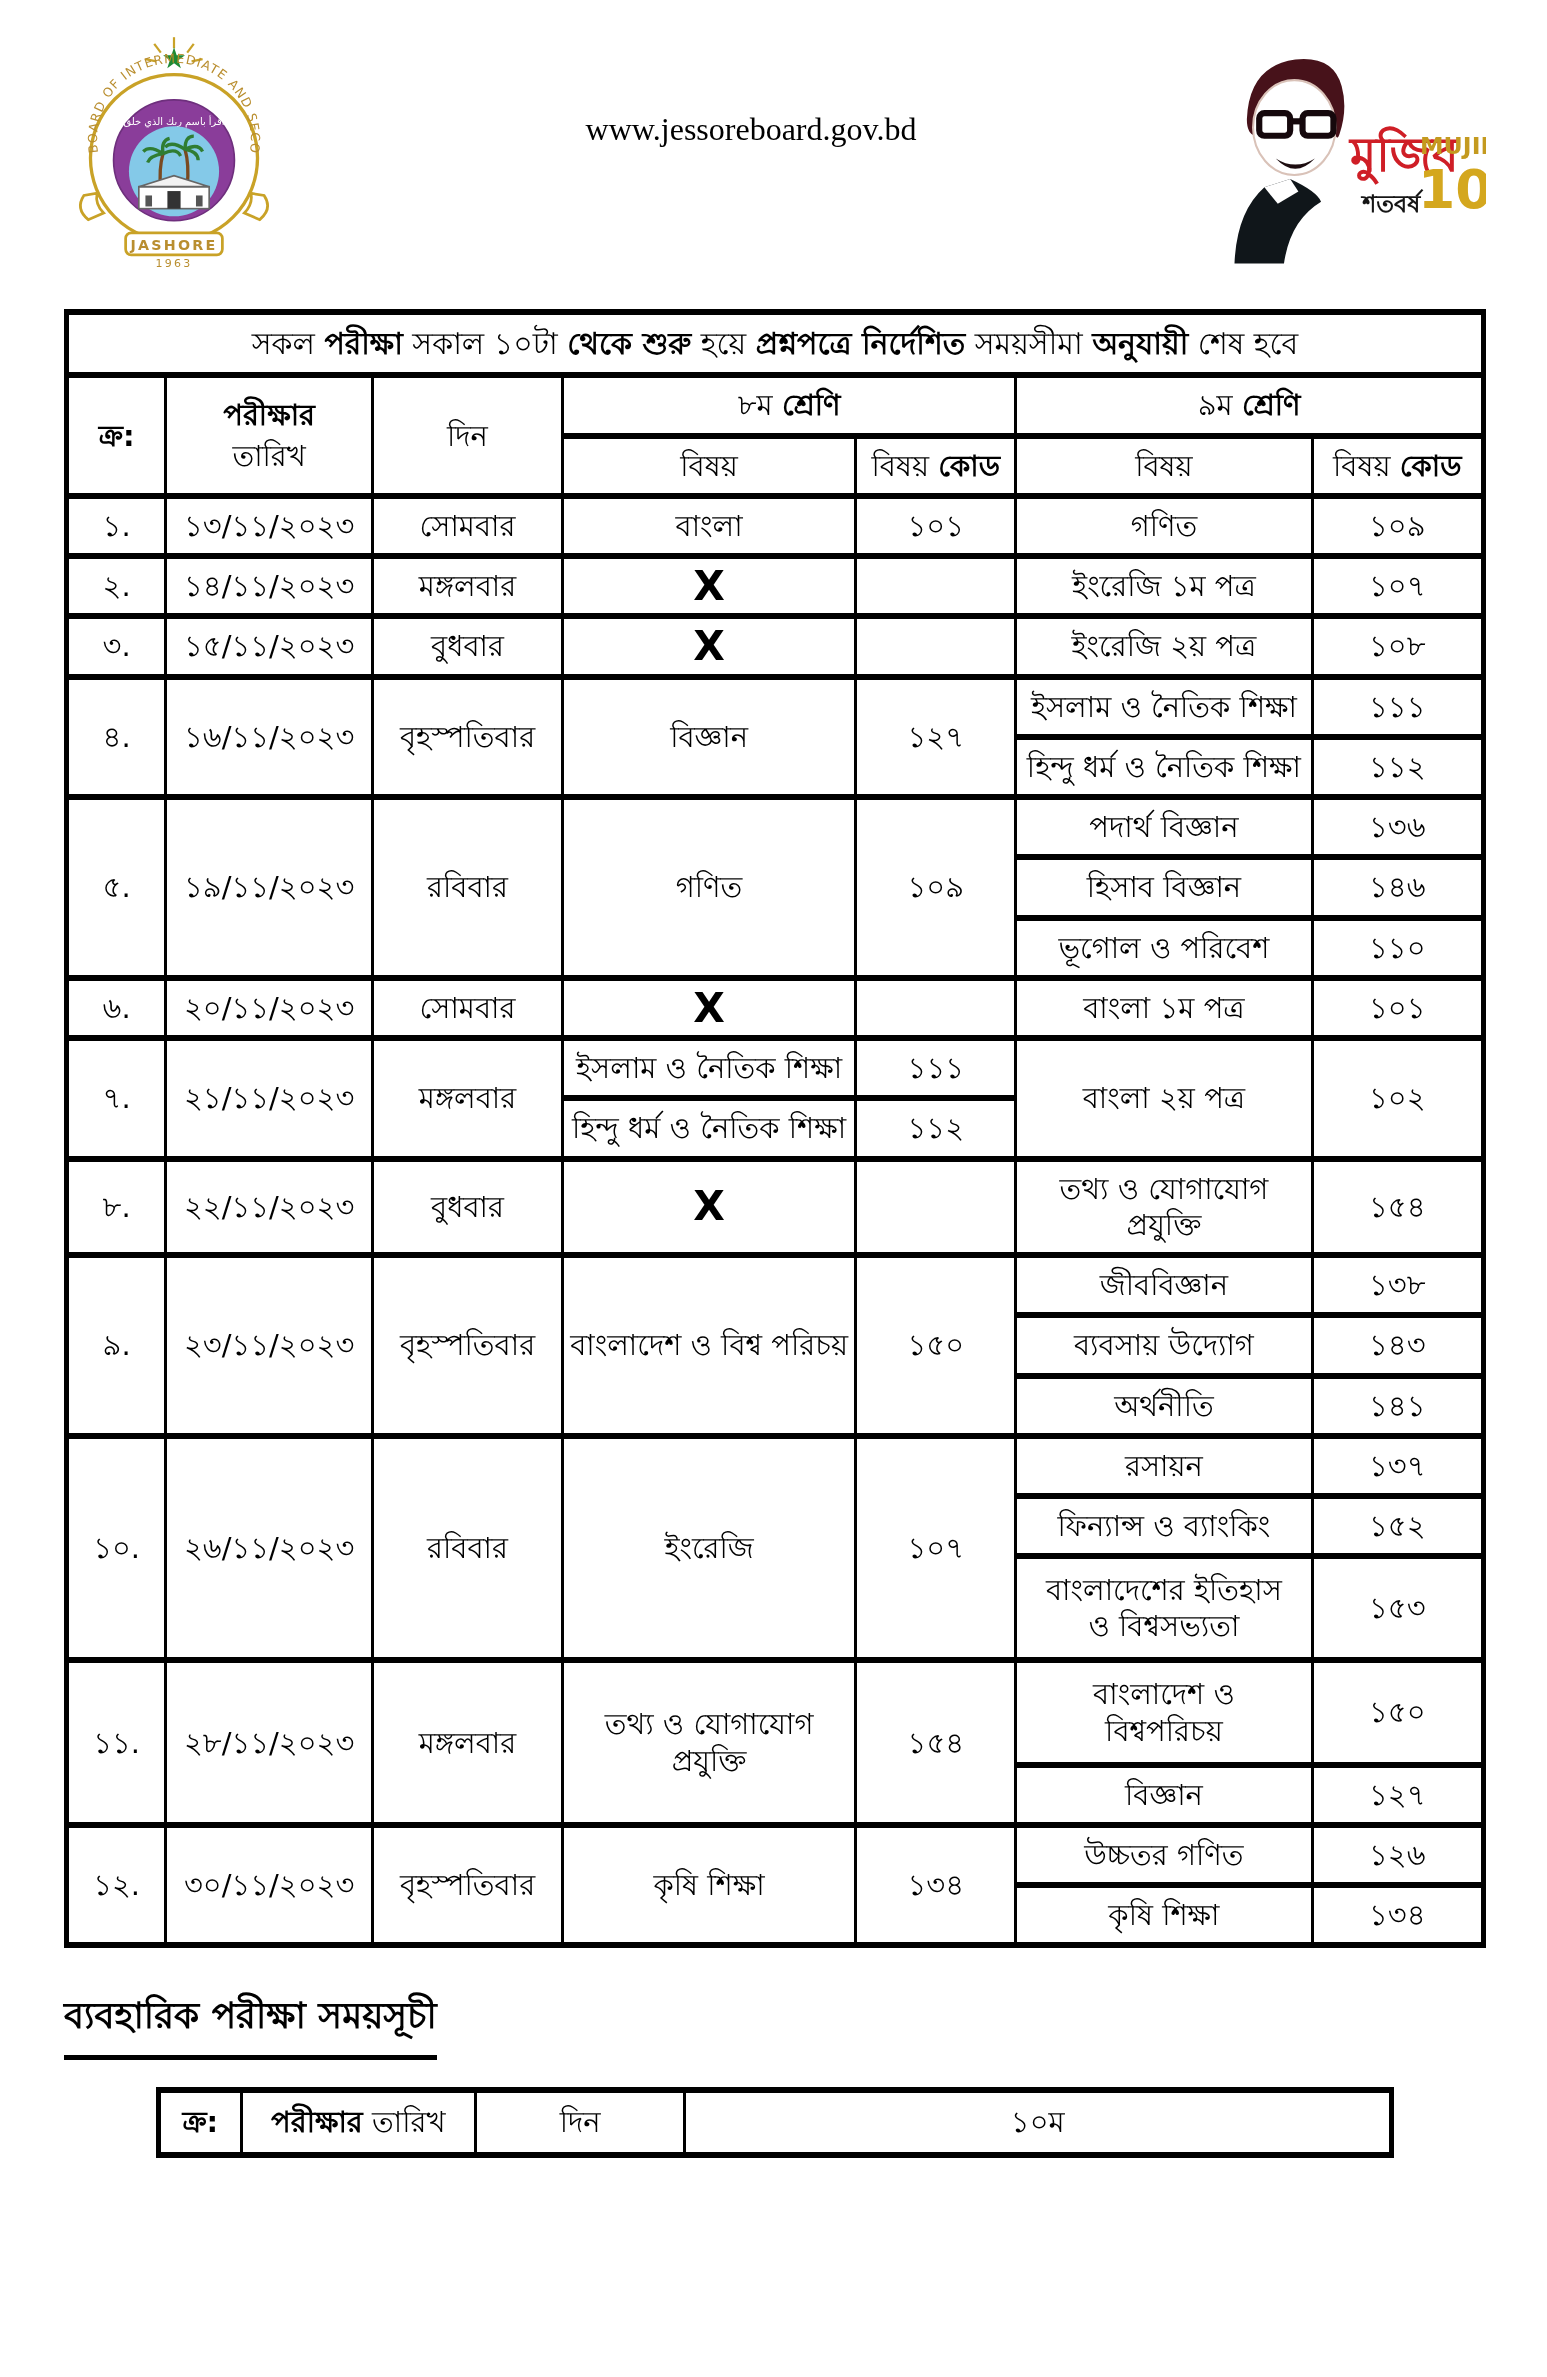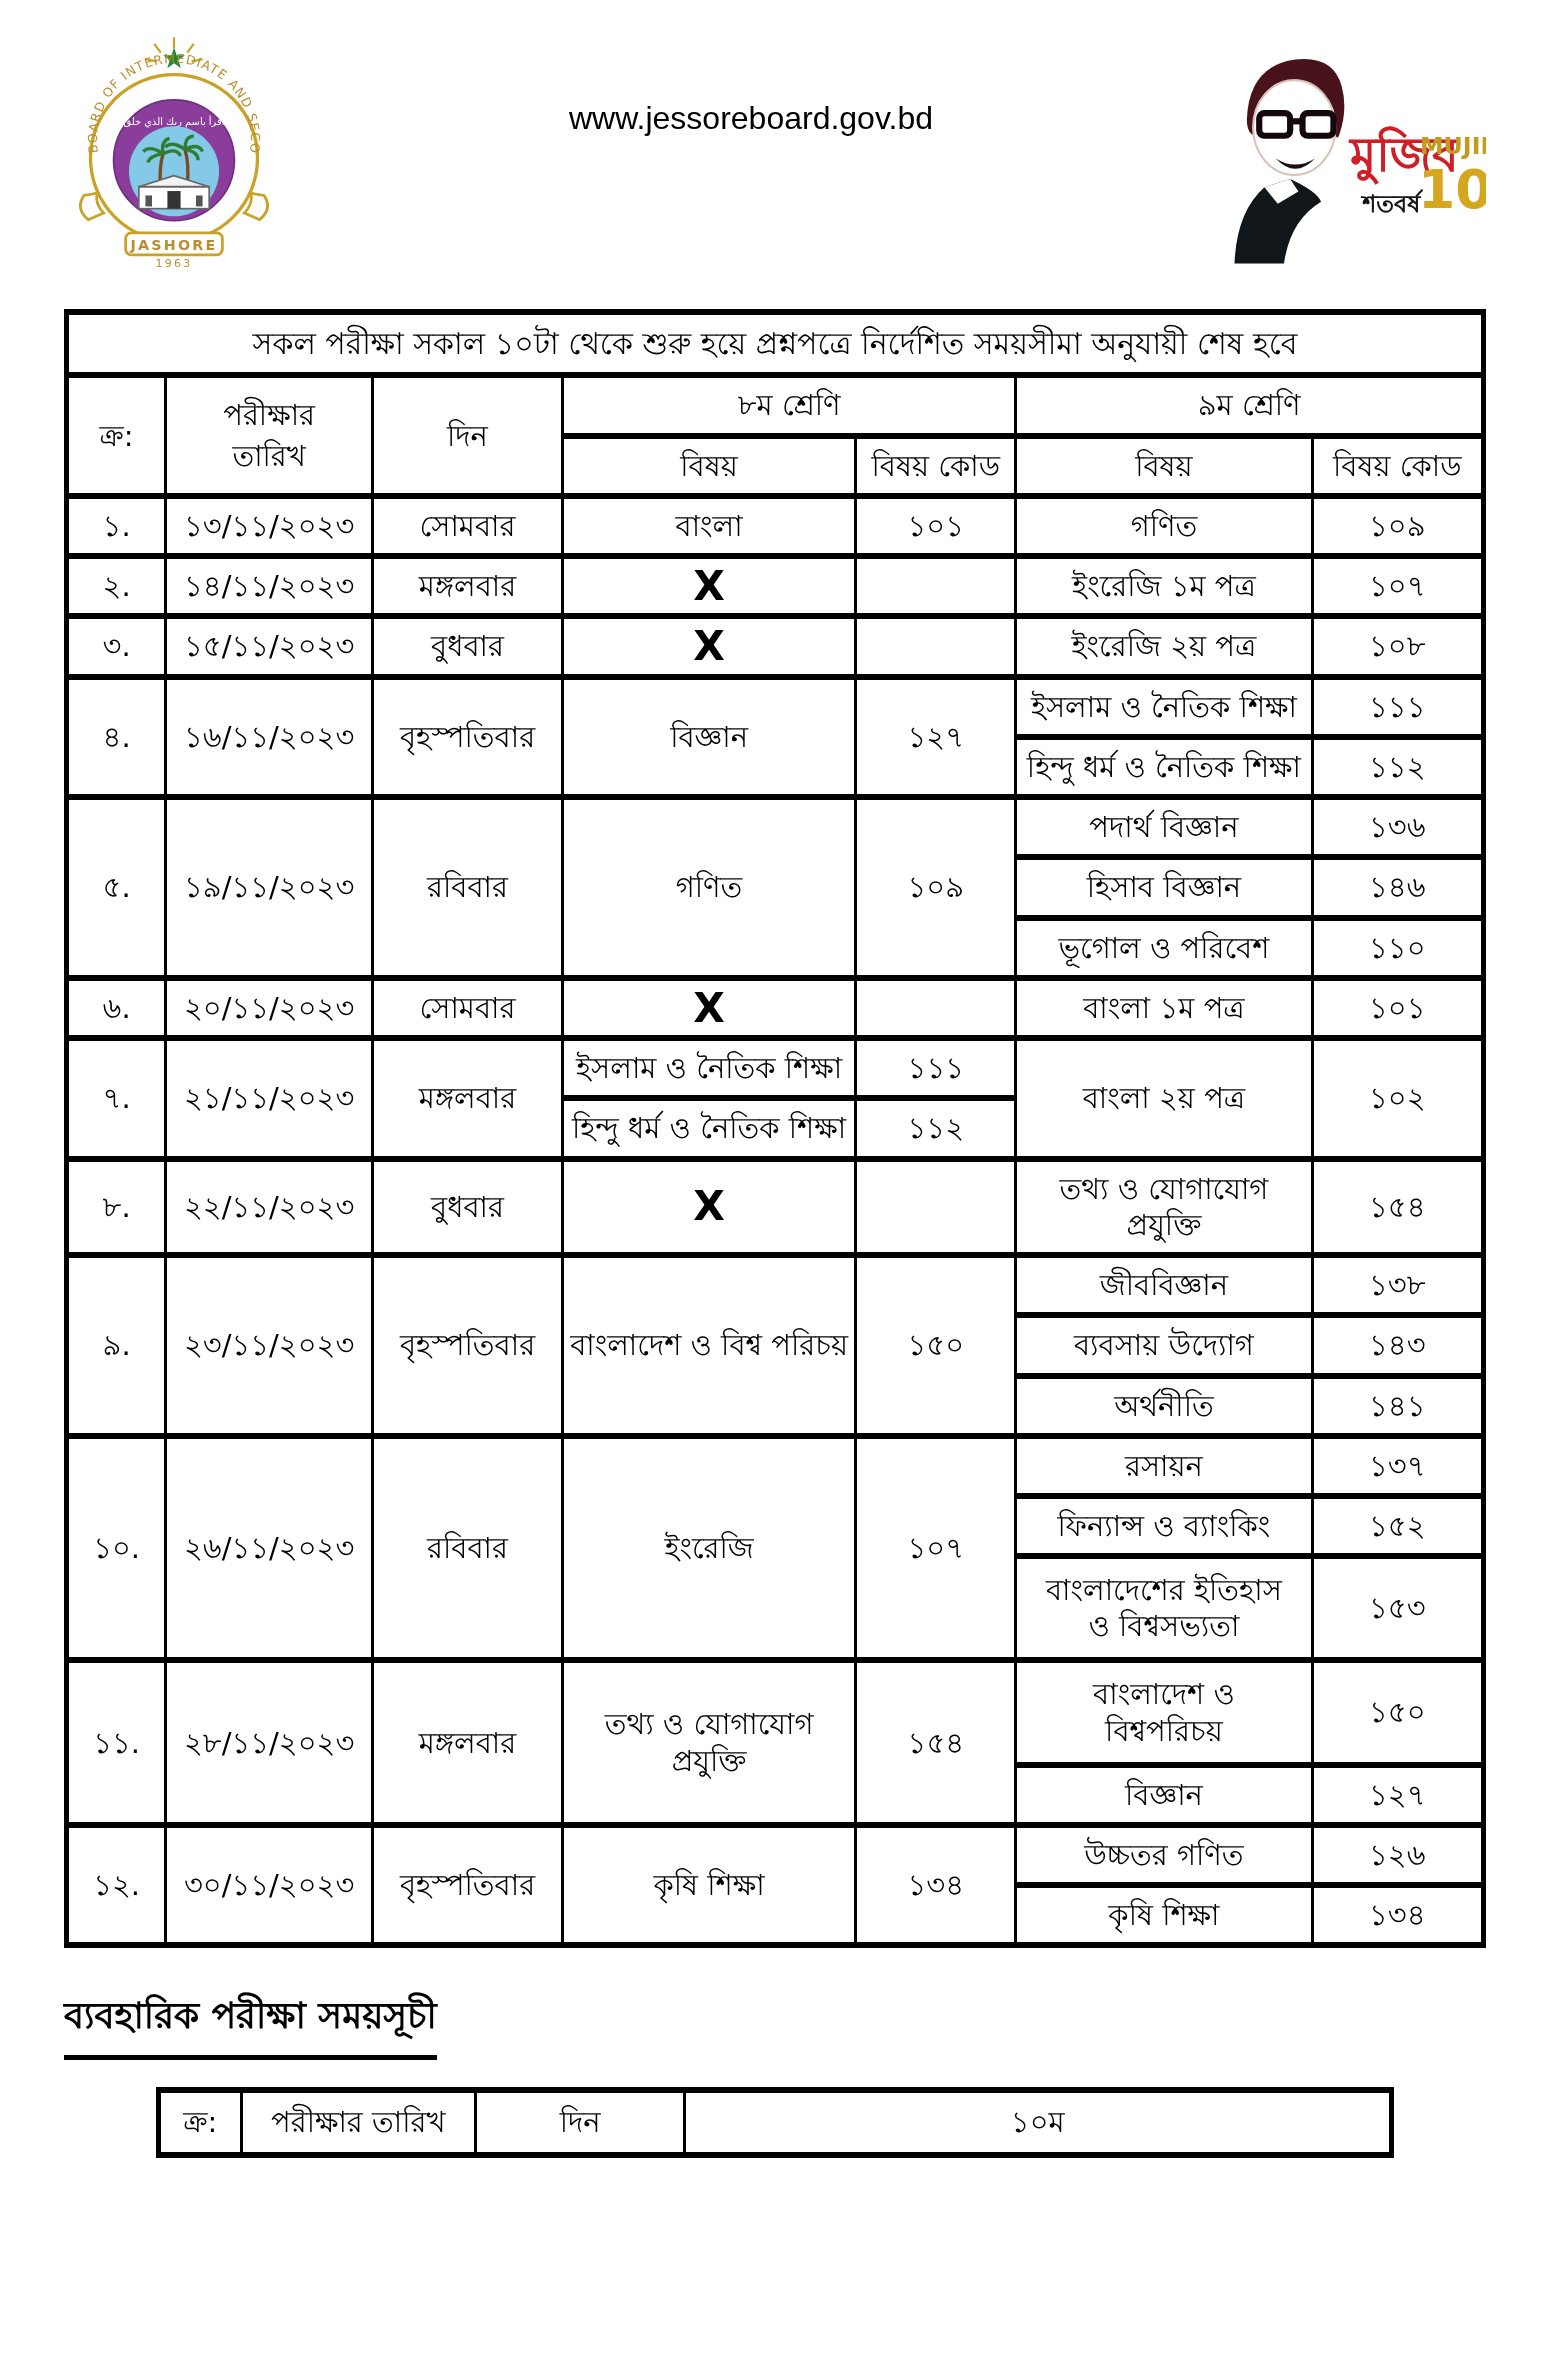--- a/index.html
+++ b/index.html
@@ -10,21 +10,21 @@
     background:#ffffff; color:#000;
     font-family:"DejaVu Sans", sans-serif;
   }
   .page { width:1547px; min-height:2377px; padding:35px 61px 51px 64px; }
 
   
   .header { display:flex; align-items:flex-start; }
   .seal-wrap { width:220px; flex:0 0 auto; }
   .head-center { flex:1 1 auto; text-align:center; padding-top:54px; }
   .board-name { font-size:41px; line-height:1.15; }
-  .website { font-size:32px; margin-top:11px; font-family:Liberation Sans, sans-serif; }
+  .website { font-size:32px; margin-top:22px; font-family:Liberation Serif, serif; }
   .mujib-wrap { width:268px; flex:0 0 auto; padding-top:11.5px; }
 
   
   .title-row { text-align:center; margin-top:33px; }
   .main-title {
     display:inline-block; margin:0;
     font-size:37px; font-weight:bold;
     border-bottom:5.1px solid #000; padding-bottom:7.7px;
   }
 
@@ -38,21 +38,21 @@
   
   table { border-collapse:collapse; table-layout:fixed; }
   td, th {
     border-left:3.2px solid #000; border-right:3.2px solid #000;
     border-top:6.4px solid #000; border-bottom:6.4px solid #000;
     text-align:center; vertical-align:middle;
     font-size:29px; font-weight:normal;
     padding:9px 5.1px; line-height:1.25;
     overflow:hidden;
   }
-  .b { font-weight:normal; }
+  .b { font-weight:bold; }
 
   
   .schedule { width:100%; margin-top:33px; border:5.1px solid #000; }
   .caption-cell { font-size:30px; padding:10.2px 5.1px; }
   .schedule th { font-size:29px; }
   .head-2line div { margin:5.1px 0; }
   .cross { font-size:41px; font-weight:bold; line-height:1; padding:2.6px; }
 
   
   .practical-title-row { margin-top:40px; }

